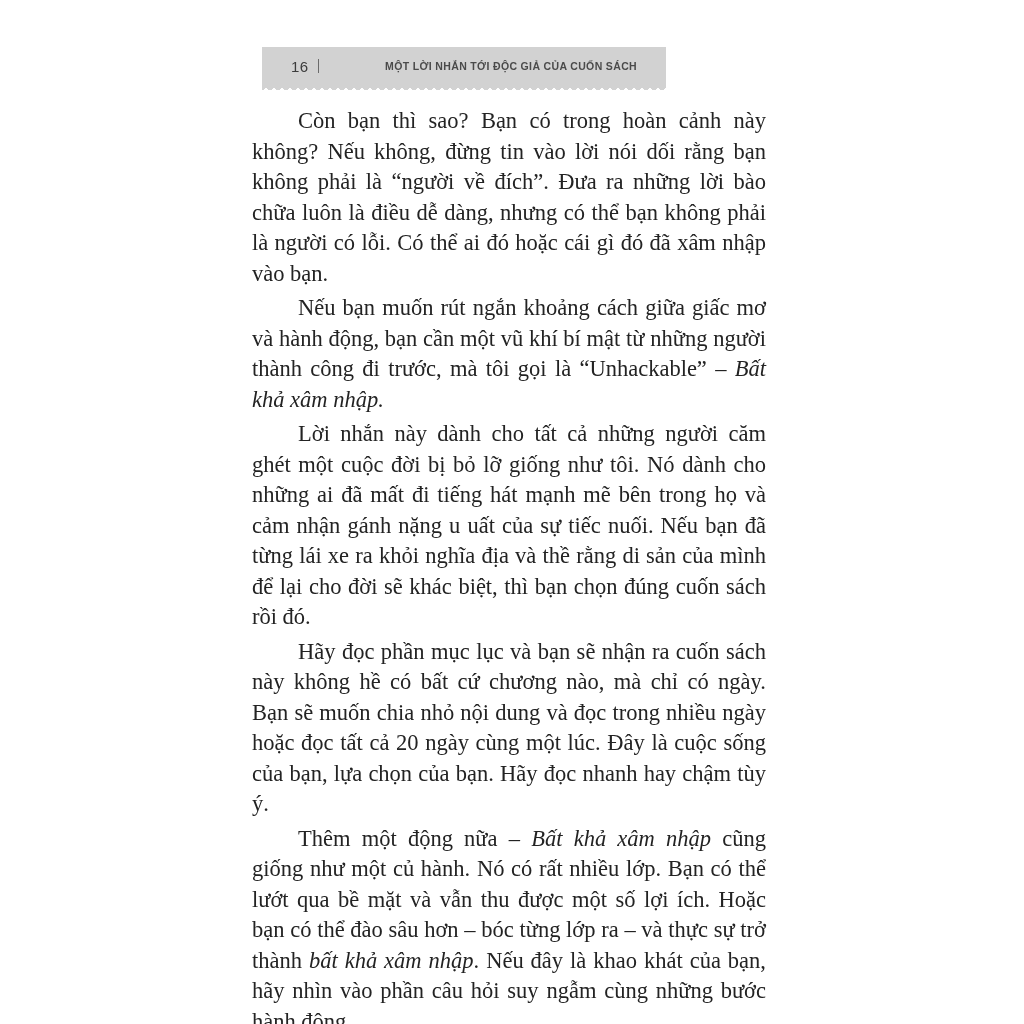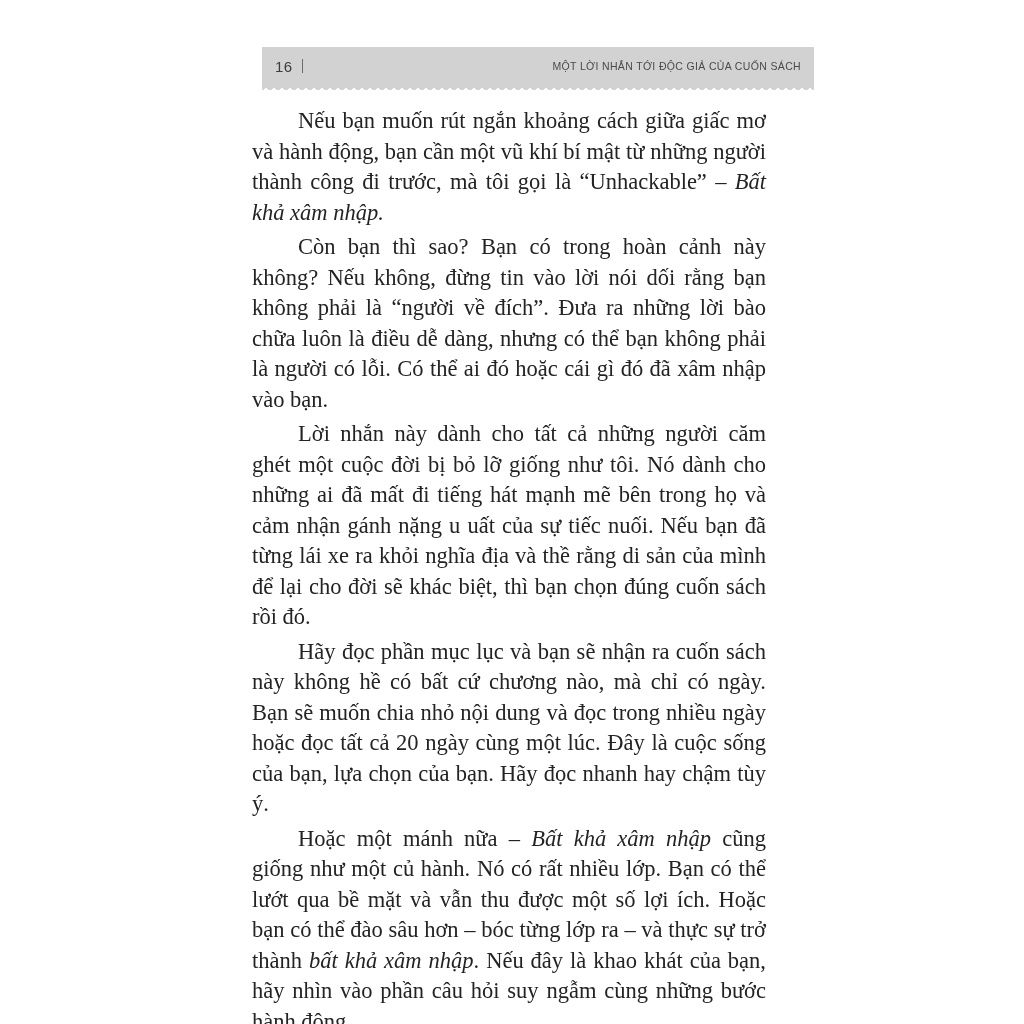--- a/index.html
+++ b/index.html
@@ -12,24 +12,24 @@
     width: 1024px;
     height: 1024px;
     background: var(--page-bg, #ffffff);
     overflow: hidden;
   }
   
   .header-bar {
     position: absolute;
     left: 262px;
     top: 47px;
-    width: 552px;
+    width: 404px;
     height: 38px;
     box-sizing: border-box;
-    padding: 0 13px;
+    padding: 0 29px;
     background: var(--bar, #d2d2d2);
     display: flex;
     align-items: center;
     font-family: "Liberation Sans", "DejaVu Sans", sans-serif;
   }
   
   .header-bar::after {
     content: "";
     position: absolute;
     top: 100%;
@@ -51,21 +51,21 @@
   .header-divider {
     display: inline-block;
     width: 1px;
     height: 14px;
     background: #6b6b6b;
     margin-left: 9px;
   }
   .running-title {
     margin-left: auto;
     font-size: 10.5px;
-    font-weight: 400;
+    font-weight: 700;
     letter-spacing: 0.35px;
     color: #4a4a4a;
     white-space: nowrap;
   }
   
   .body-text {
     position: absolute;
     left: 252px;
     top: 106px;
     width: 514px;
@@ -89,20 +89,20 @@
 
 <div class="scan">
 
   <div class="header-bar">
     <span class="page-number">16</span>
     <span class="header-divider"></span>
     <span class="running-title">MỘT LỜI NHẮN TỚI ĐỘC GIẢ CỦA CUỐN SÁCH</span>
   </div>
 
   <div class="body-text" id="paragraphs">
+      <p><span>Còn bạn thì sao? Bạn có trong hoàn cảnh này không? Nếu không, đừng tin vào lời nói dối rằng bạn không phải là “người về đích”. Đưa ra những lời bào chữa luôn là điều dễ dàng, nhưng có thể bạn không phải là người có lỗi. Có thể ai đó hoặc cái gì đó đã xâm nhập vào bạn.</span></p>
       <p><span>Nếu bạn muốn rút ngắn khoảng cách giữa giấc mơ và hành động, bạn cần một vũ khí bí mật từ những người thành công đi trước, mà tôi gọi là “Unhackable” – </span><em>Bất khả xâm nhập.</em></p>
-      <p><span>Còn bạn thì sao? Bạn có trong hoàn cảnh này không? Nếu không, đừng tin vào lời nói dối rằng bạn không phải là “người về đích”. Đưa ra những lời bào chữa luôn là điều dễ dàng, nhưng có thể bạn không phải là người có lỗi. Có thể ai đó hoặc cái gì đó đã xâm nhập vào bạn.</span></p>
       <p><span>Lời nhắn này dành cho tất cả những người căm ghét một cuộc đời bị bỏ lỡ giống như tôi. Nó dành cho những ai đã mất đi tiếng hát mạnh mẽ bên trong họ và cảm nhận gánh nặng u uất của sự tiếc nuối. Nếu bạn đã từng lái xe ra khỏi nghĩa địa và thề rằng di sản của mình để lại cho đời sẽ khác biệt, thì bạn chọn đúng cuốn sách rồi đó.</span></p>
       <p><span>Hãy đọc phần mục lục và bạn sẽ nhận ra cuốn sách này không hề có bất cứ chương nào, mà chỉ có ngày. Bạn sẽ muốn chia nhỏ nội dung và đọc trong nhiều ngày hoặc đọc tất cả 20 ngày cùng một lúc. Đây là cuộc sống của bạn, lựa chọn của bạn. Hãy đọc nhanh hay chậm tùy ý.</span></p>
-      <p><span>Hoặc một mánh nữa – </span><em>Bất khả xâm nhập</em><span> cũng giống như một củ hành. Nó có rất nhiều lớp. Bạn có thể lướt qua bề mặt và vẫn thu được một số lợi ích. Hoặc bạn có thể đào sâu hơn – bóc từng lớp ra – và thực sự trở thành </span><em>bất khả xâm nhập</em><span>. Nếu đây là khao khát của bạn, hãy nhìn vào phần câu hỏi suy ngẫm cùng những bước hành động</span></p>
+      <p><span>Thêm một động nữa – </span><em>Bất khả xâm nhập</em><span> cũng giống như một củ hành. Nó có rất nhiều lớp. Bạn có thể lướt qua bề mặt và vẫn thu được một số lợi ích. Hoặc bạn có thể đào sâu hơn – bóc từng lớp ra – và thực sự trở thành </span><em>bất khả xâm nhập</em><span>. Nếu đây là khao khát của bạn, hãy nhìn vào phần câu hỏi suy ngẫm cùng những bước hành động</span></p>
     </div>
 
 </div>
 
 </body></html>

